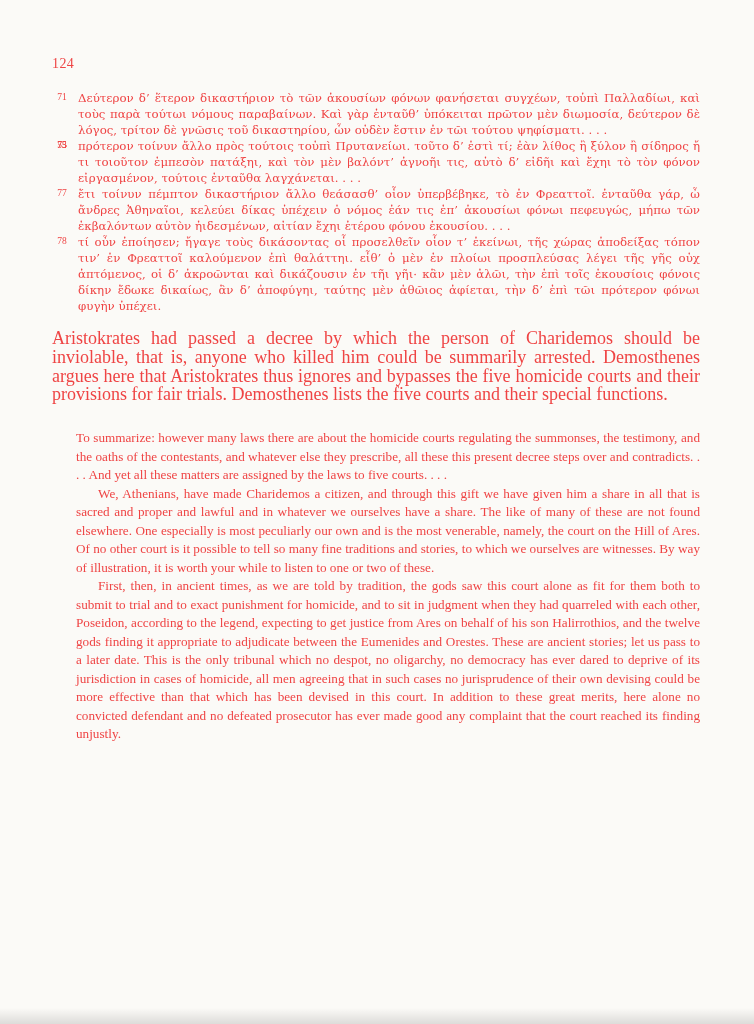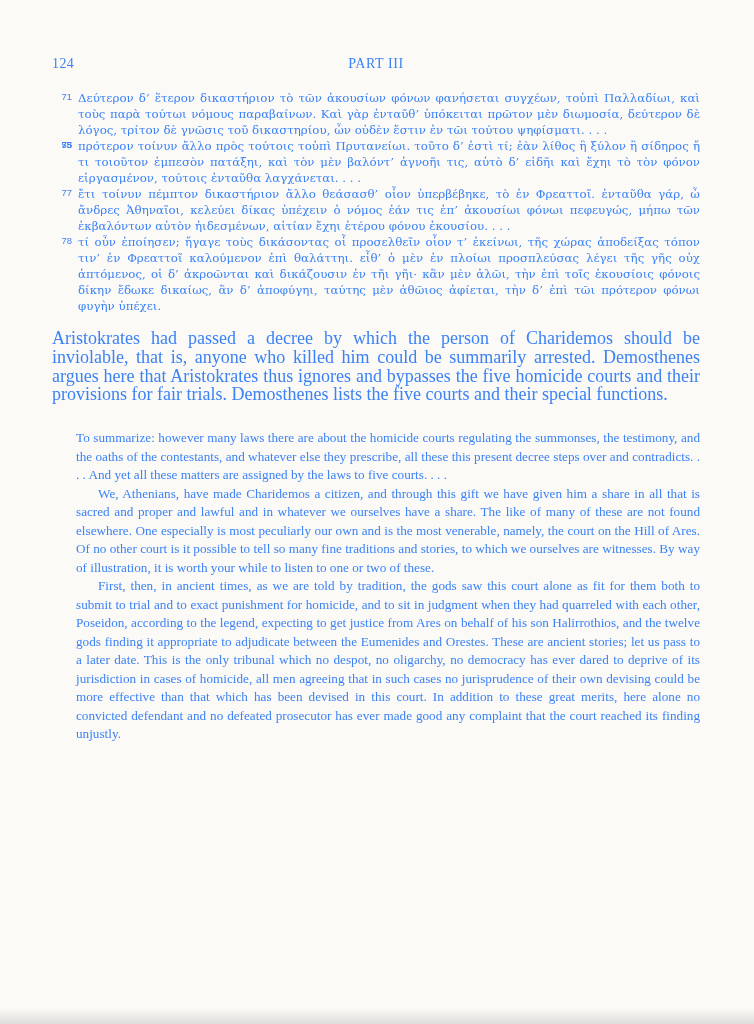--- a/index.html
+++ b/index.html
@@ -8,21 +8,21 @@
     width: 754px;
     height: 1024px;
     background: #e9e8e4;
     font-family: "Liberation Serif", "DejaVu Serif", serif;
   }
   .page {
     position: relative;
     width: 754px;
     height: 1024px;
     background: #fbfaf7;
-    color: #3b82f6;
+    color: #ef4444;
     padding: 56px 54px 0 52px;
     overflow: hidden;
   }
   .page::after {
     content: "";
     position: absolute;
     left: 0; right: 0; bottom: 0;
     height: 16px;
     background: linear-gradient(to bottom, rgba(0,0,0,0), rgba(0,0,0,0.12));
     pointer-events: none;
@@ -51,24 +51,24 @@
     text-align: justify;
   }
   .passage {
     position: relative;
     padding-left: 26px;
   }
   .pnum {
     position: absolute;
     left: 0; top: 0;
     width: 20px;
-    text-align: right;
+    text-align: center;
     font-size: 9.5px;
     line-height: 14px;
-    font-family: Liberation Sans, sans-serif;
+    font-family: Liberation Serif, serif;
   }
   .commentary {
     margin: 15px 0 0 0;
     font-size: 18px;
     line-height: 18.8px;
     text-align: justify;
   }
   .quote {
     margin-top: 25px;
     padding-left: 24px;
@@ -79,21 +79,20 @@
   .qpara { margin: 0; }
   .qpara.indent { text-indent: 22px; }
 </style>
 </head>
 <body>
 
 <div class="page">
 
   <header class="page-header">
     <span class="page-num">124</span>
-    <span class="part-title">PART III</span>
   </header>
 
   <section class="greek">
     <div class="passage">
       <span class="pnum">71</span><span class="ptext">Δεύτερον δ’ ἕτερον δικαστήριον τὸ τῶν ἀκουσίων φόνων φανήσεται συγχέων, τοὐπὶ Παλλαδίωι, καὶ τοὺς παρὰ τούτωι νόμους παραβαίνων. Καὶ γὰρ ἐνταῦθ’ ὑπόκειται πρῶτον μὲν διωμοσία, δεύτερον δὲ λόγος, τρίτον δὲ γνῶσις τοῦ δικαστηρίου, ὧν οὐδὲν ἔστιν ἐν τῶι τούτου ψηφίσματι. . . .</span>
     </div>
     <div class="passage">
       <span class="pnum">73</span>
     </div>
     <div class="passage">

